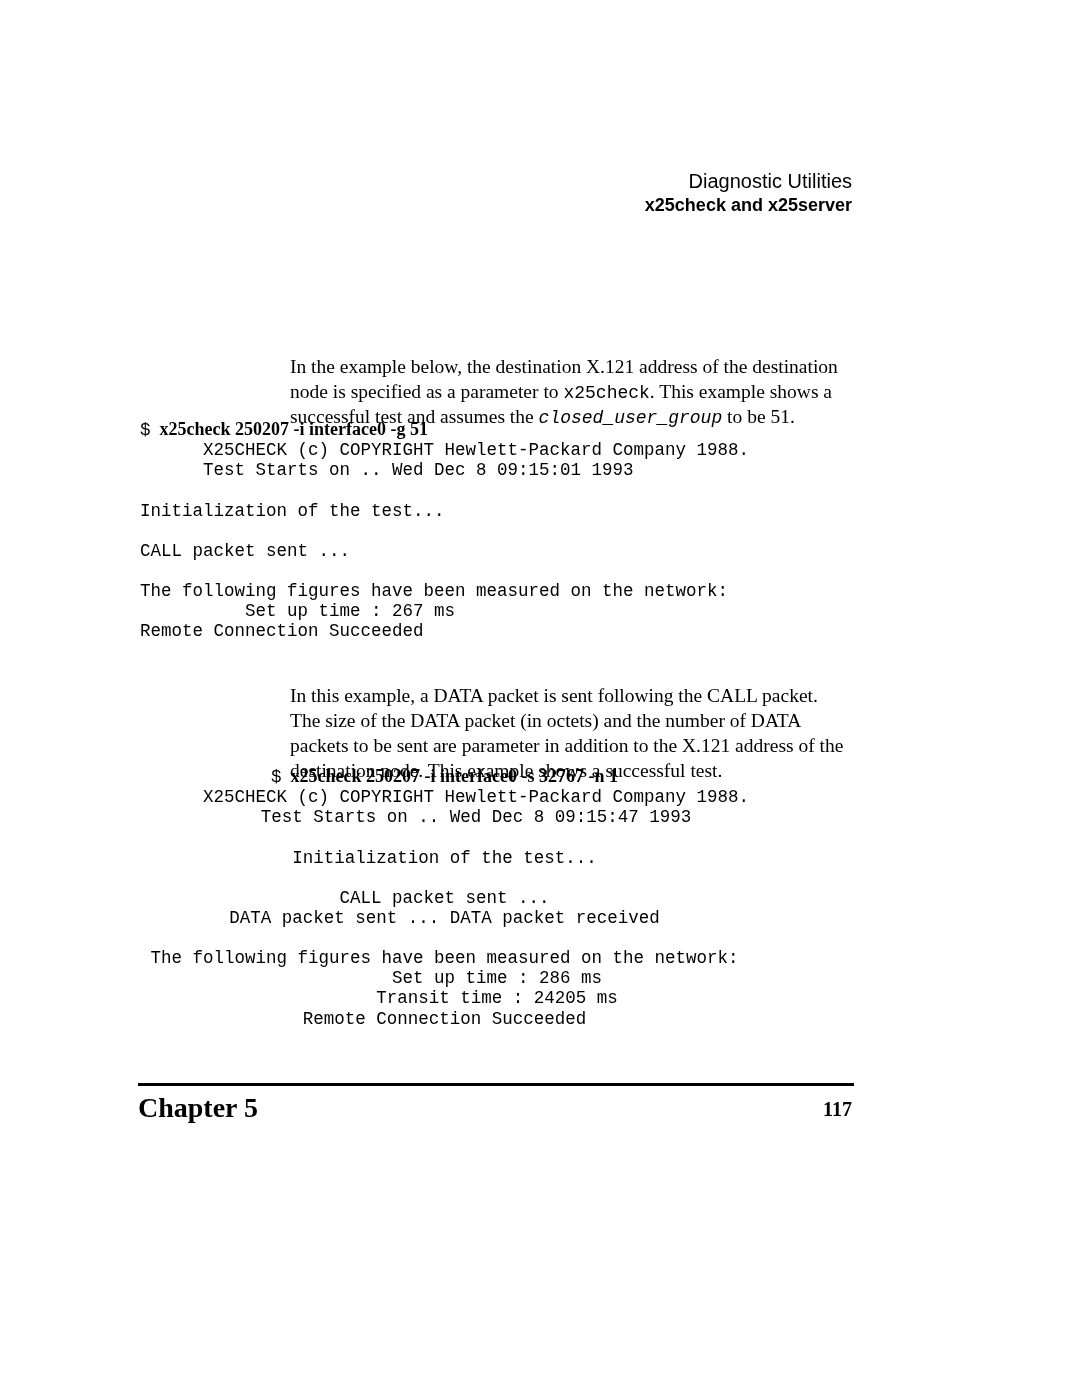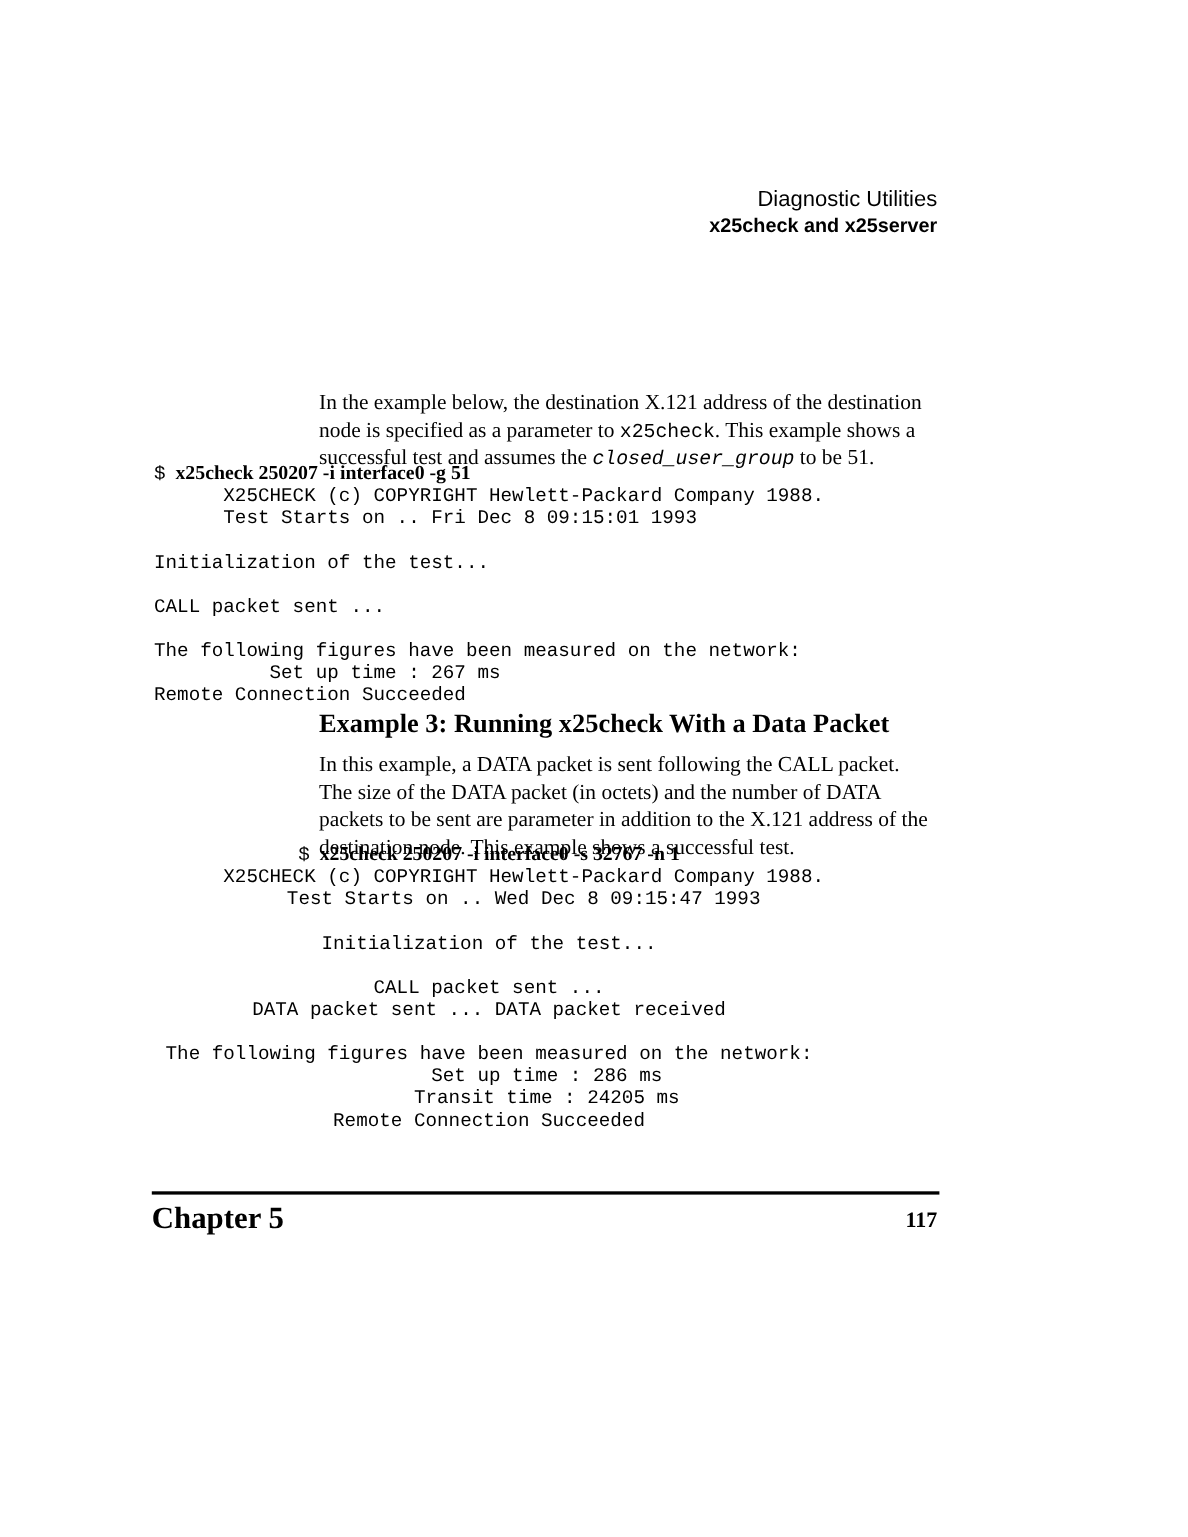--- a/index.html
+++ b/index.html
@@ -103,31 +103,30 @@
   </div>
 
 
 
   <div class="bodytext p2">
     <span>In the example below, the destination X.121 address of the destination node is specified as a parameter to </span><span class="inline-mono">x25check</span><span>. This example shows a successful test and assumes the </span><span class="inline-italic-mono">closed_user_group</span><span> to be 51.</span>
   </div>
 
   <div class="mono code-block-2"><span class="cmdline"><span class="cmd-dollar">$</span><span class="cmd-bold">  x25check 250207 -i interface0 -g 51</span></span>
 <span>      X25CHECK (c) COPYRIGHT Hewlett-Packard Company 1988.
-      Test Starts on .. Fri Dec 8 09:15:01 1993
+      Test Starts on .. Wed Dec 8 09:15:01 1993
 
 Initialization of the test...
 
 CALL packet sent ...
 
 The following figures have been measured on the network:
           Set up time : 267 ms
 Remote Connection Succeeded</span></div>
 
-  <div class="h2 h2b">Example 3: Running x25check With a Data Packet</div>
 
   <div class="bodytext p3">In this example, a DATA packet is sent following the CALL packet. The size of the DATA packet (in octets) and the number of DATA packets to be sent are parameter in addition to the X.121 address of the destination node. This example shows a successful test.</div>
 
   <div class="mono code-block-3"><span class="cmdline"><span class="cmd-dollar">$</span><span class="cmd-bold">  x25check 250207 -i interface0 -s 32767 -n 1</span></span>
 <span>      X25CHECK (c) COPYRIGHT Hewlett-Packard Company 1988.
       Test Starts on .. Wed Dec 8 09:15:47 1993
 
 Initialization of the test...
 
 CALL packet sent ...

